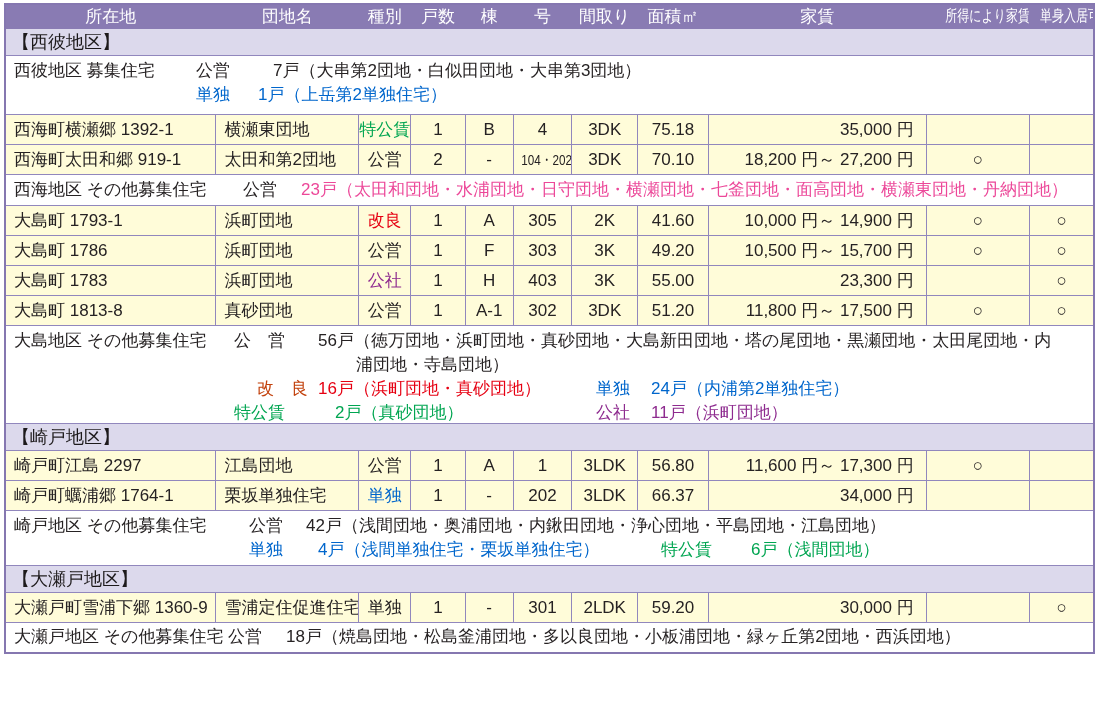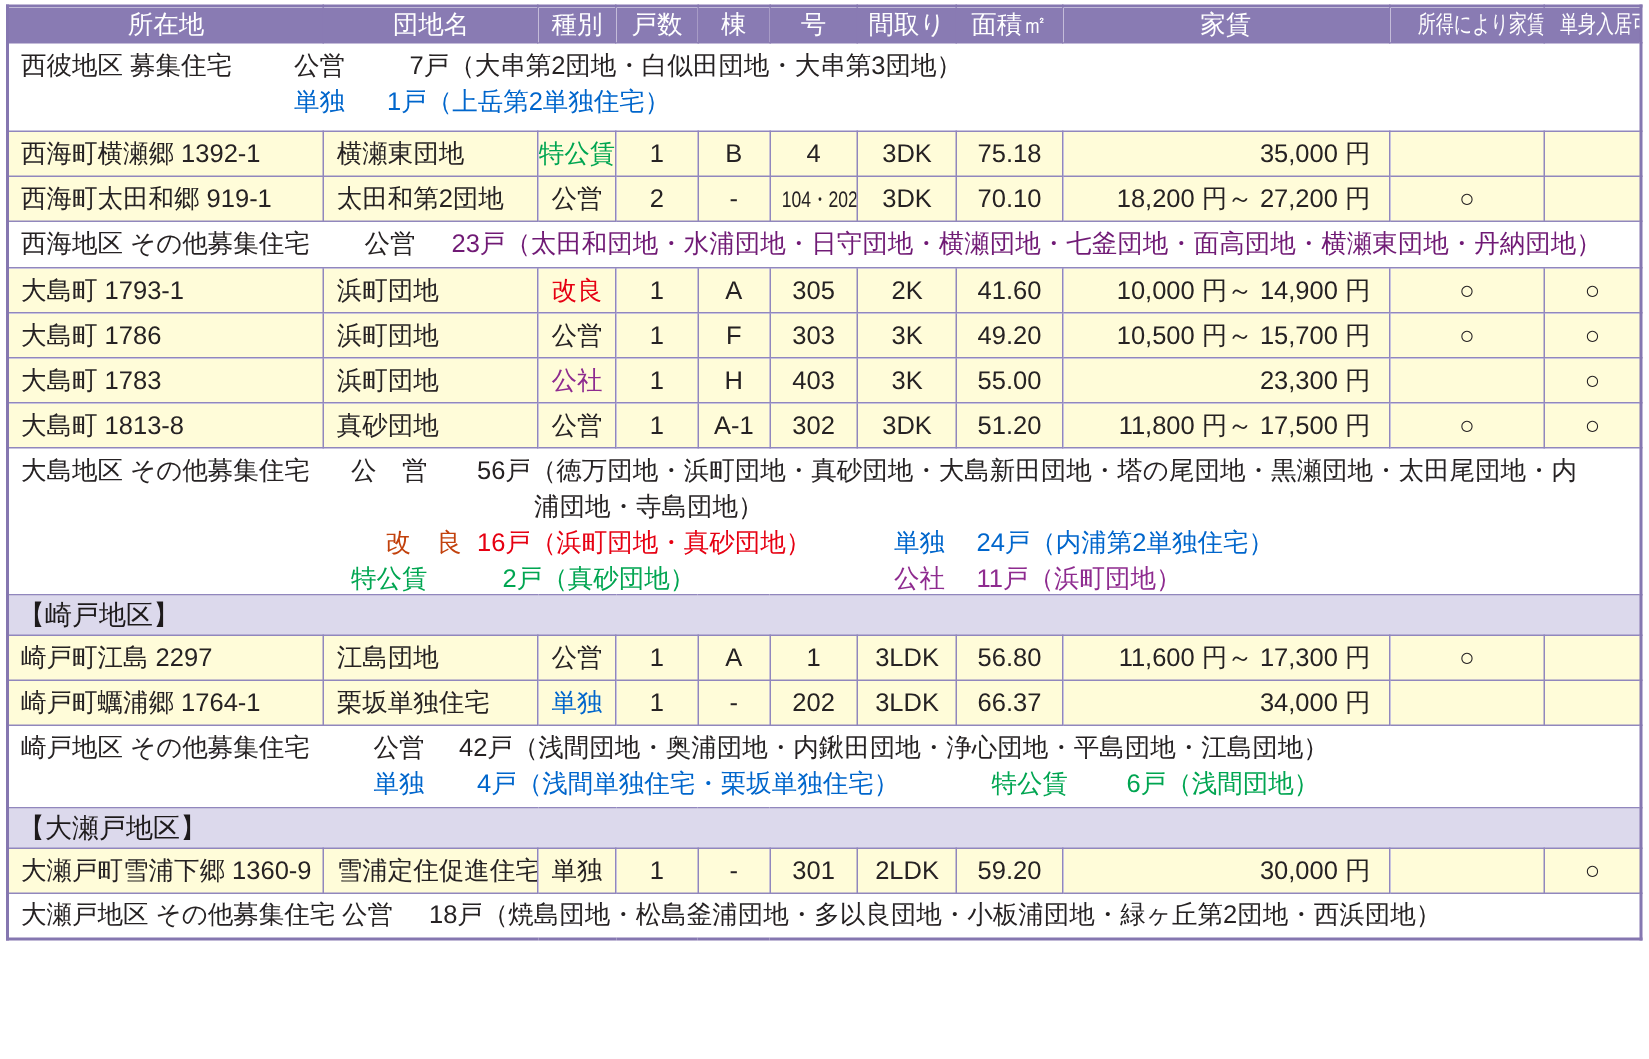--- a/index.html
+++ b/index.html
@@ -51,20 +51,23 @@
           <th><span>棟</span></th>
           <th><span>号</span></th>
           <th><span>間取り</span></th>
           <th><span>面積㎡</span></th>
           <th><span>家賃</span></th>
           <th><span class="hdr-narrow">所得により家賃変動</span></th>
           <th><span class="hdr-narrow">単身入居可</span></th>
         </tr>
     </thead>
     <tbody id="table-body">
+        <tr class="section-row">
+          <td colspan="11">【西彼地区】</td>
+        </tr>
         <tr class="note-row">
           <td colspan="11">
             <div class="note-box" style="height: 58px;">
               <span class="note-seg" style="left: 8px; top: 4px; color: rgb(38, 34, 35);">西彼地区 募集住宅</span>
               <span class="note-seg" style="left: 190px; top: 4px; color: rgb(38, 34, 35);">公営</span>
               <span class="note-seg" style="left: 267px; top: 4px; color: rgb(38, 34, 35);">7戸（大串第2団地・白似田団地・大串第3団地）</span>
               <span class="note-seg" style="left: 190px; top: 28px; color: rgb(0, 102, 204);">単独</span>
               <span class="note-seg" style="left: 252px; top: 28px; color: rgb(0, 102, 204);">1戸（上岳第2単独住宅）</span>
             </div>
           </td>
@@ -93,21 +96,21 @@
           <td class="ac"><span>70.10</span></td>
           <td class="ar"><span>18,200 円～ 27,200 円</span></td>
           <td class="ac"><span class="circle">○</span></td>
           <td class="ac"><span></span></td>
         </tr>
         <tr class="note-row">
           <td colspan="11">
             <div class="note-box" style="height: 30px; padding-left: 20px;">
               <span class="note-seg" style="left: 8px; top: 4px; color: rgb(38, 34, 35);">西海地区 その他募集住宅</span>
               <span class="note-seg" style="left: 237px; top: 4px; color: rgb(38, 34, 35);">公営</span>
-              <span class="note-seg" style="left: 295px; top: 4px; color: #701a75;">23戸（太田和団地・水浦団地・日守団地・横瀬団地・七釜団地・面高団地・横瀬東団地・丹納団地）</span>
+              <span class="note-seg" style="left: 295px; top: 4px; color: #ec4899;">23戸（太田和団地・水浦団地・日守団地・横瀬団地・七釜団地・面高団地・横瀬東団地・丹納団地）</span>
             </div>
           </td>
         </tr>
         <tr class="data-row">
           <td class="al"><span>大島町 1793-1</span></td>
           <td class="al"><span>浜町団地</span></td>
           <td class="ac"><span style="color: rgb(230, 0, 18);">改良</span></td>
           <td class="ac"><span>1</span></td>
           <td class="ac"><span>A</span></td>
           <td class="ac"><span>305</span></td>

